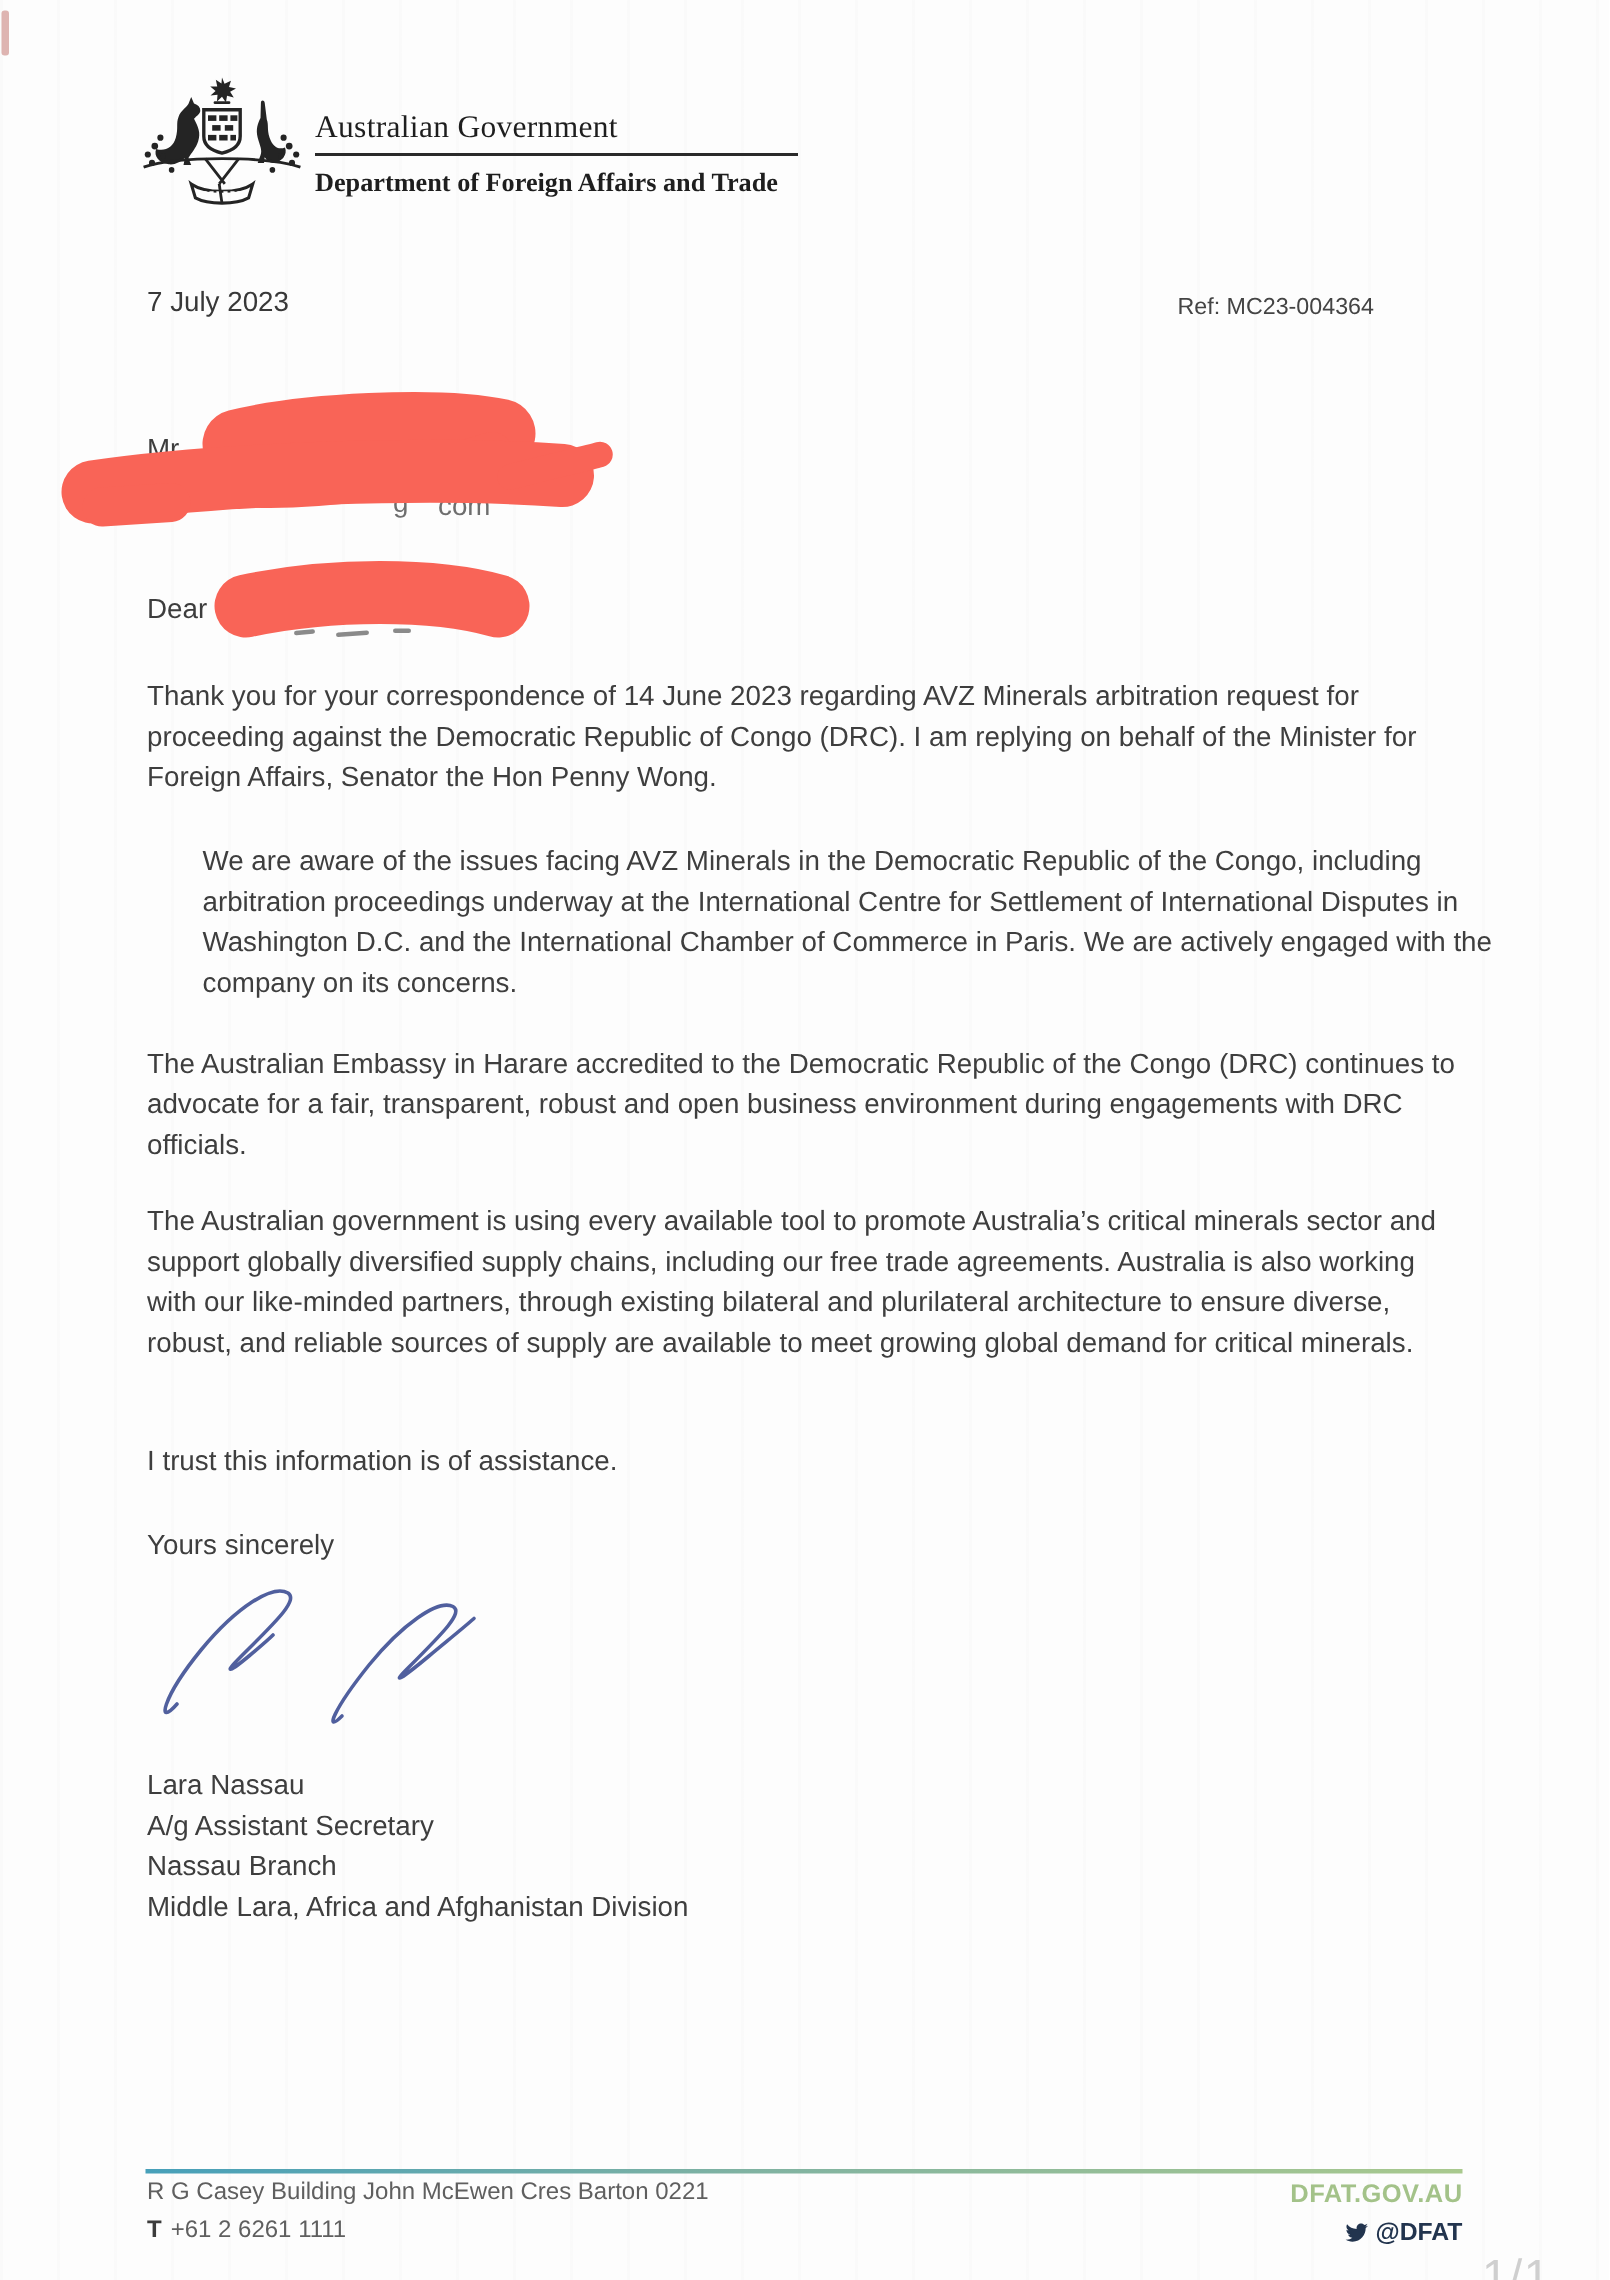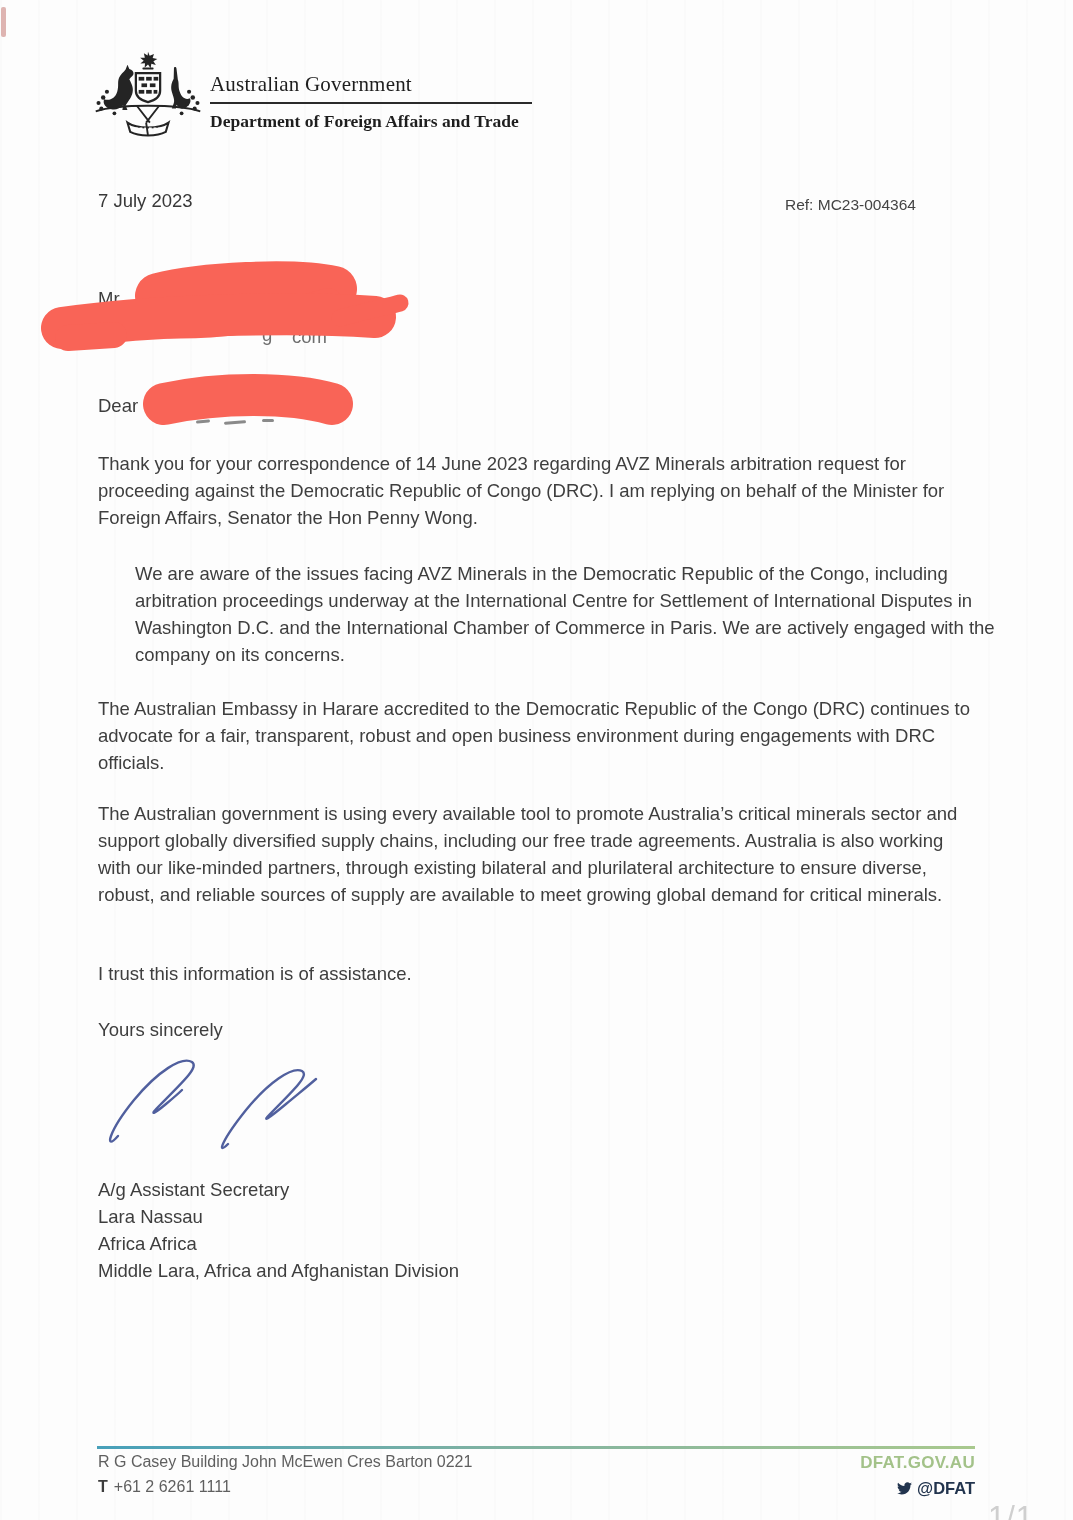--- a/index.html
+++ b/index.html
@@ -149,23 +149,23 @@
   <p class="para p6">Yours sincerely</p>
 
   <svg class="signature" viewBox="0 0 245 115" aria-hidden="true">
     <g fill="none" stroke="#3e4f94" stroke-width="2.4" stroke-linecap="round" opacity="0.9">
       <path d="M 18,88 C 4,104 8,84 34,52 C 58,23 82,8 92,14 C 99,19 84,33 60,57 C 48,69 54,66 66,56 C 72,51 78,46 82,42"></path>
       <path d="M 128,96 C 116,108 122,92 146,62 C 168,35 192,18 202,23 C 209,27 196,40 172,64 C 160,76 168,71 186,56 C 198,46 208,38 216,31"></path>
     </g>
   </svg>
 
   <div class="sigblock">
+    <div>Lara Nassau</div>
     <div>A/g Assistant Secretary</div>
-    <div>Lara Nassau</div>
-    <div>Africa Africa</div>
+    <div>Nassau Branch</div>
     <div>Middle Lara, Africa and Afghanistan Division</div>
   </div>
 
   <div class="f-line"></div>
   <div class="f-address">R G Casey Building John McEwen Cres Barton 0221</div>
   <div class="f-phone">
     <span class="t">T</span><span>+61 2 6261 1111</span>
   </div>
   <div class="f-web">DFAT.GOV.AU</div>
   <div class="f-twitter">

